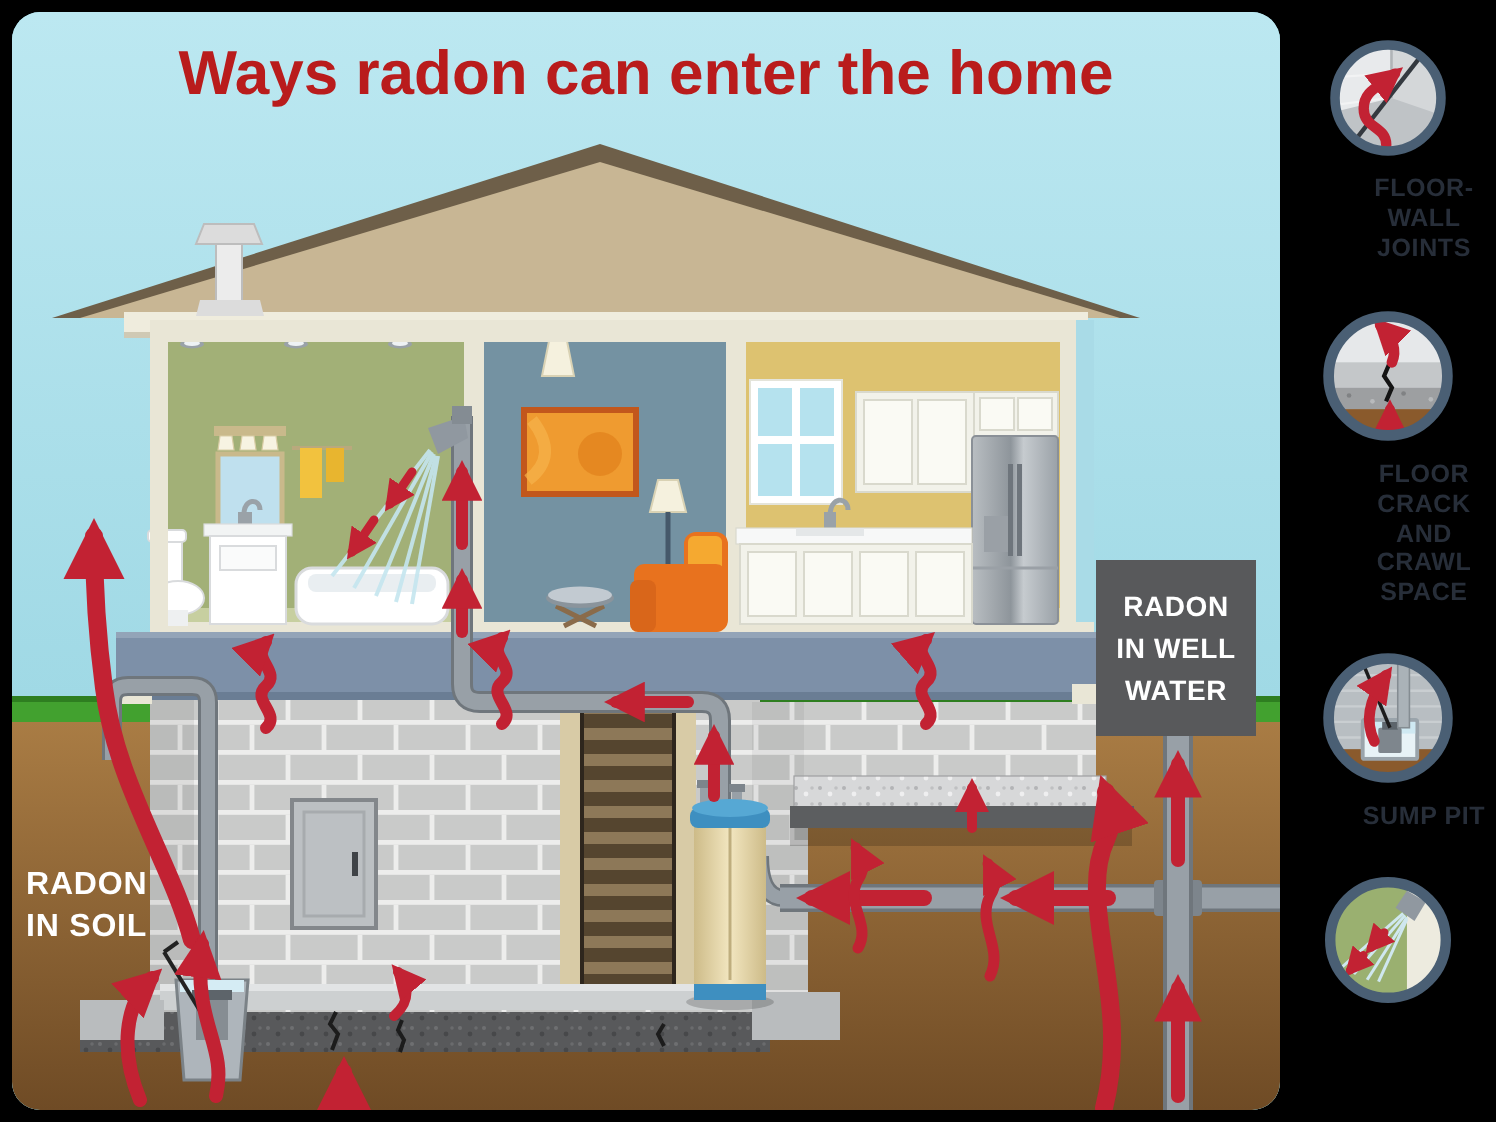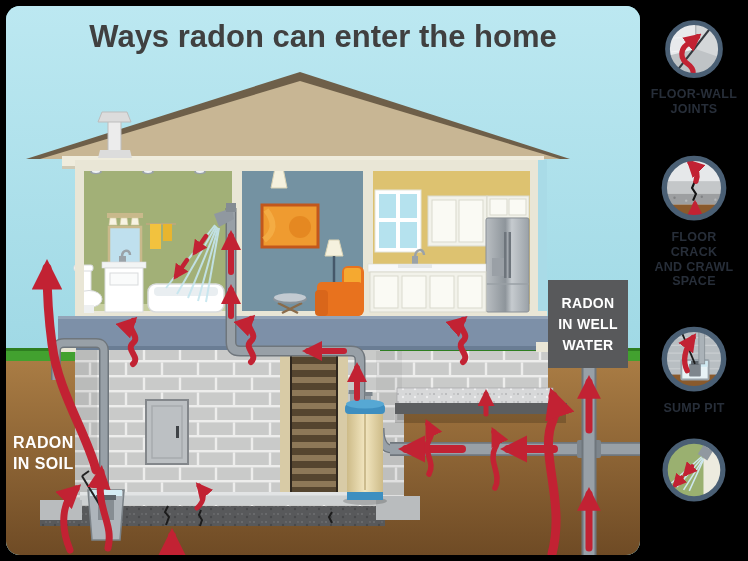--- a/index.html
+++ b/index.html
@@ -2,32 +2,32 @@
 <html><head>
 <meta charset="utf-8">
 <style>
   html,body{margin:0;padding:0;background:#000;}
   .stage{position:relative;width:748px;height:561px;background:#000;overflow:hidden;
          font-family:"Liberation Sans",sans-serif;}
   .panel{position:absolute;left:6px;top:6px;width:634px;height:549px;border-radius:14px;
          overflow:hidden;background:#93d3e1;}
   svg.scene{position:absolute;left:0;top:0;width:634px;height:549px;display:block;}
   .title{position:absolute;top:13px;left:0;width:100%;text-align:center;
-         font-size:31px;font-weight:bold;color:#404040;letter-spacing:0;}
+         font-size:31px;font-weight:bold;color:#b91c1c;letter-spacing:0;}
   .soil-label{position:absolute;left:7px;top:426px;color:#fff;font-size:16px;font-weight:bold;
          line-height:1.32;white-space:pre-line;letter-spacing:.4px;}
   .sign{position:absolute;left:542px;top:274px;width:80px;height:88px;background:#58595b;
         display:flex;align-items:center;justify-content:center;}
   .sign span{color:#fff;font-size:14px;font-weight:bold;text-align:center;line-height:1.5;
         white-space:pre-line;letter-spacing:.3px;}
   .sidebar{position:absolute;left:640px;top:0;width:108px;height:561px;background:#000;}
   .legend-item{position:absolute;left:0;width:108px;text-align:center;}
   .legend-icon{display:block;margin:0 auto;}
   .legend-label{margin-top:5px;color:#272e39;font-size:12.5px;font-weight:bold;line-height:1.18;
-        white-space:pre-line;letter-spacing:.3px;}
+        white-space:pre-line;letter-spacing:.3px;margin-left:36px;}
   .li-1{top:16px;} .li-2{top:151px;} .li-3{top:322px;} .li-4{top:434px;}
 </style>
 </head>
 <body>
 
 <div class="stage">
   <div class="panel">
 
     <svg class="scene" viewBox="6 6 634 549">
       <defs>

